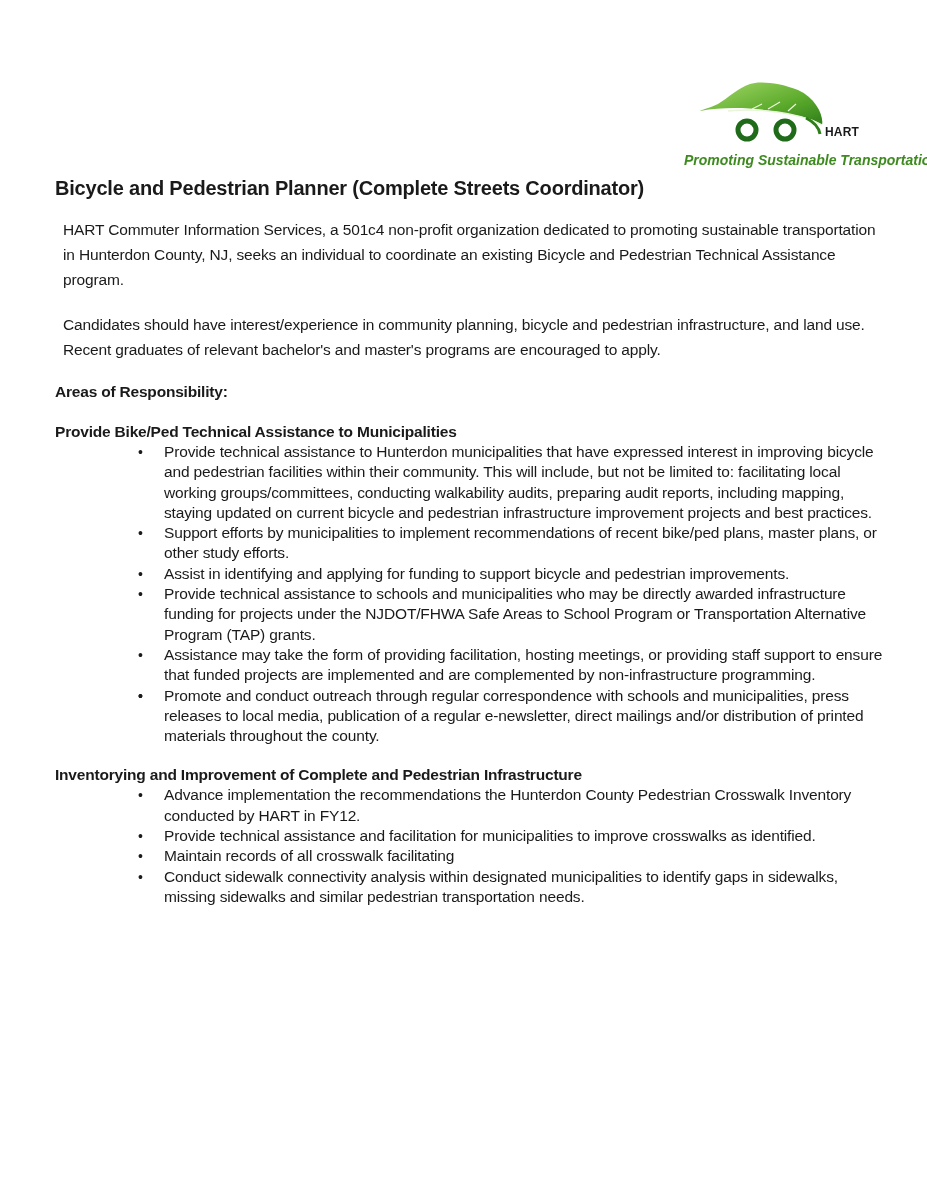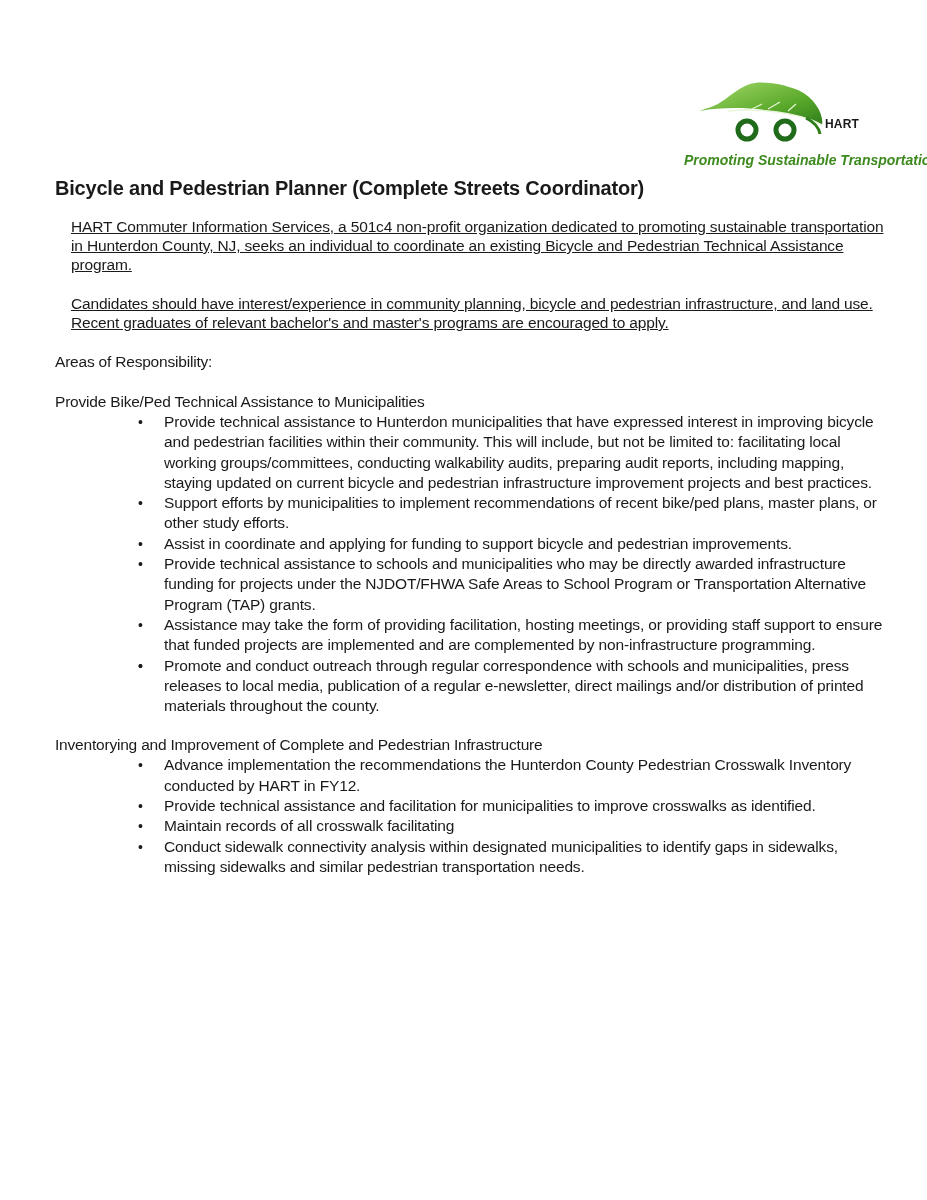--- a/index.html
+++ b/index.html
@@ -1,25 +1,25 @@
 <!DOCTYPE html>
 <html><head>
 <meta charset="utf-8">
 <style>
   html, body { margin: 0; padding: 0; background: #ffffff; }
   body { width: 927px; height: 1200px; position: relative; overflow: hidden;
          font-family: "Liberation Sans", "DejaVu Sans", sans-serif; color: #1a1a1a; }
   .logo { position: absolute; left: 688px; top: 78px; width: 190px; height: 92px; }
   .logo svg { position: absolute; left: 0; top: 0; }
-  .logo .hart { position: absolute; left: 137px; top: 39px; font-size: 12px; font-weight: bold; color: #1a1a1a; letter-spacing: 0.2px; }
+  .logo .hart { position: absolute; left: 137px; top: 47px; font-size: 12px; font-weight: bold; color: #1a1a1a; letter-spacing: 0.2px; }
   .logo .tagline { position: absolute; left: -4px; top: 74px; font-size: 14px; font-weight: bold; font-style: italic; color: #3d8a1e; white-space: nowrap; }
   .page { position: absolute; left: 55px; top: 178px; width: 830px; }
   .title { font-size: 20px; font-weight: bold; margin: 0 0 19px 0; line-height: 20px; letter-spacing: -0.2px; }
-  p { margin: 0 0 20px 16px; font-size: 15.5px; line-height: 19px; letter-spacing: -0.15px; text-decoration: underline; }
-  .section-h { font-size: 15.5px; font-weight: normal; margin: 0; line-height: 20px; letter-spacing: -0.2px; }
+  p { margin: 0 0 20px 8px; font-size: 15.5px; line-height: 25px; letter-spacing: -0.15px; }
+  .section-h { font-size: 15.5px; font-weight: bold; margin: 0; line-height: 20px; letter-spacing: -0.2px; }
   .areas { margin-bottom: 20px; }
   ul { margin: 0 0 19px 0; padding: 0 0 0 109px; list-style: none; }
   li { position: relative; font-size: 15.5px; line-height: 20.3px; letter-spacing: -0.15px; }
   li .bullet { position: absolute; left: -26px; top: 0; font-size: 14px; }
 </style>
 </head>
 <body>
 
 <div class="logo">
   <svg width="190" height="75" viewBox="0 0 190 75">
@@ -46,21 +46,21 @@
 
   <p>HART Commuter Information Services, a 501c4 non-profit organization dedicated to promoting sustainable transportation in Hunterdon County, NJ, seeks an individual to coordinate an existing Bicycle and Pedestrian Technical Assistance program.</p>
   <p>Candidates should have interest/experience in community planning, bicycle and pedestrian infrastructure, and land use. Recent graduates of relevant bachelor's and master's programs are encouraged to apply.</p>
 
   <div class="section-h areas">Areas of Responsibility:</div>
 
   <div class="section-h">Provide Bike/Ped Technical Assistance to Municipalities</div>
   <ul>
     <li><span class="bullet">•</span><span>Provide technical assistance to Hunterdon municipalities that have expressed interest in improving bicycle and pedestrian facilities within their community. This will include, but not be limited to: facilitating local working groups/committees, conducting walkability audits, preparing audit reports, including mapping, staying updated on current bicycle and pedestrian infrastructure improvement projects and best practices.</span></li>
     <li><span class="bullet">•</span><span>Support efforts by municipalities to implement recommendations of recent bike/ped plans, master plans, or other study efforts.</span></li>
-    <li><span class="bullet">•</span><span>Assist in coordinate and applying for funding to support bicycle and pedestrian improvements.</span></li>
+    <li><span class="bullet">•</span><span>Assist in identifying and applying for funding to support bicycle and pedestrian improvements.</span></li>
     <li><span class="bullet">•</span><span>Provide technical assistance to schools and municipalities who may be directly awarded infrastructure funding for projects under the NJDOT/FHWA Safe Areas to School Program or Transportation Alternative Program (TAP) grants.</span></li>
     <li><span class="bullet">•</span><span>Assistance may take the form of providing facilitation, hosting meetings, or providing staff support to ensure that funded projects are implemented and are complemented by non-infrastructure programming.</span></li>
     <li><span class="bullet">•</span></li>
     <li><span class="bullet">•</span><span>Promote and conduct outreach through regular correspondence with schools and municipalities, press releases to local media, publication of a regular e-newsletter, direct mailings and/or distribution of printed materials throughout the county.</span></li>
   </ul>
 
   <div class="section-h">Inventorying and Improvement of Complete and Pedestrian Infrastructure</div>
   <ul>
     <li><span class="bullet">•</span><span>Advance implementation the recommendations the Hunterdon County Pedestrian Crosswalk Inventory conducted by HART in FY12.</span></li>
     <li><span class="bullet">•</span><span>Provide technical assistance and facilitation for municipalities to improve crosswalks as identified.</span></li>

